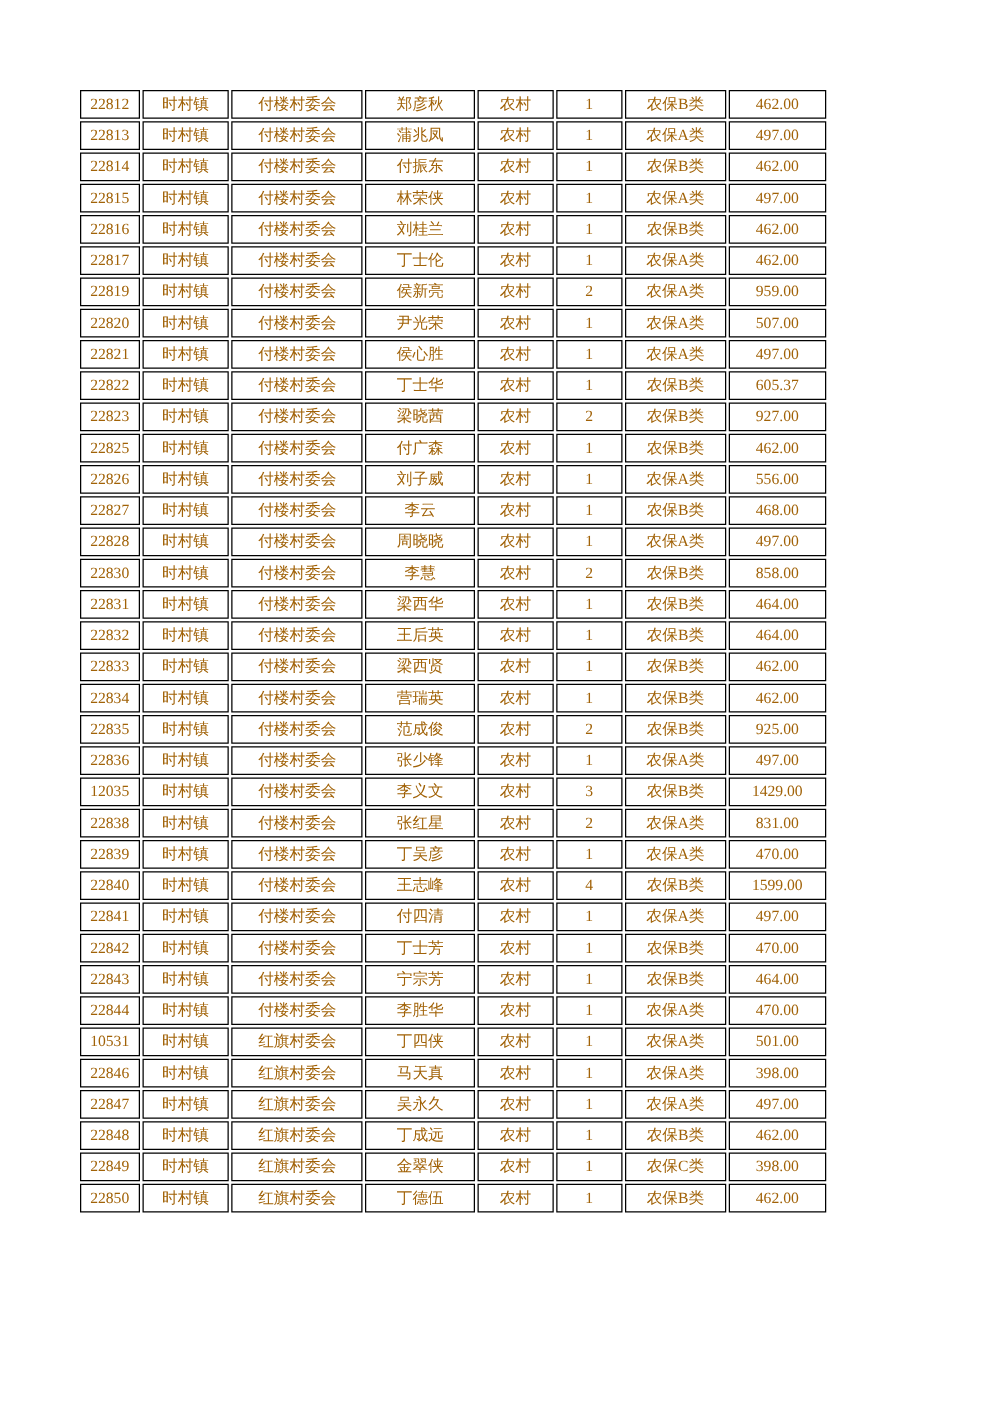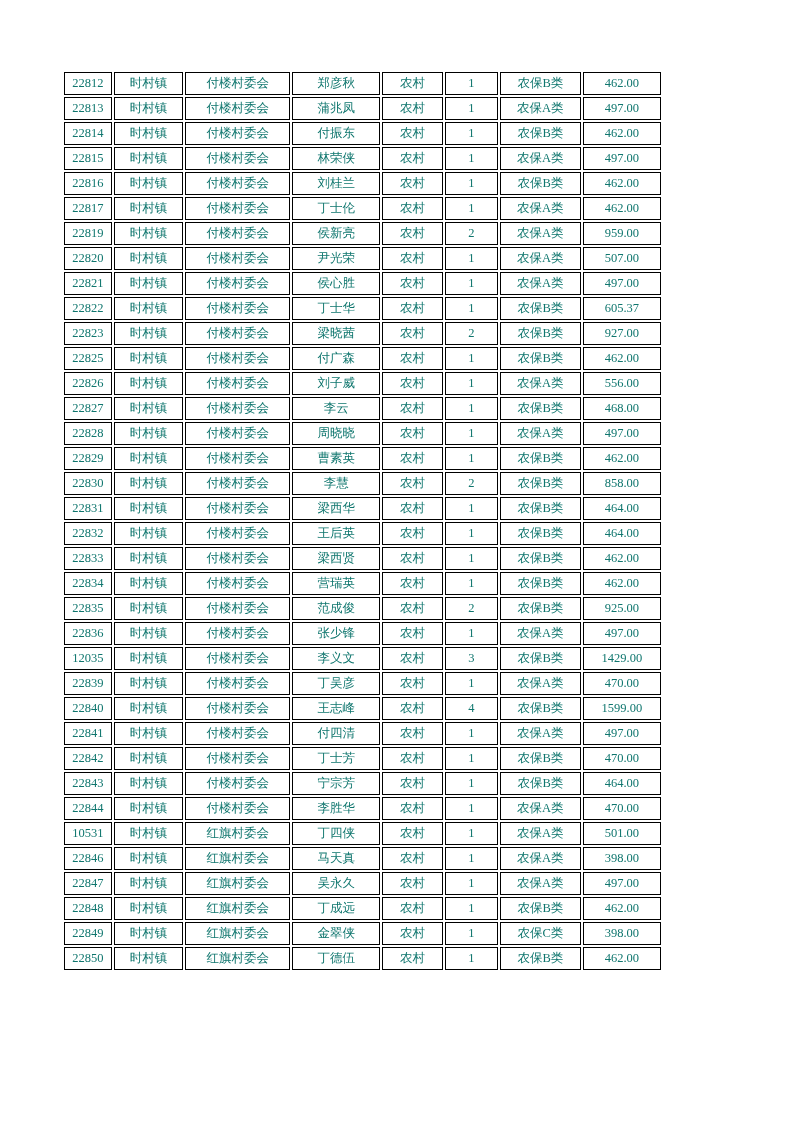--- a/index.html
+++ b/index.html
@@ -2,21 +2,21 @@
 <html><head>
 <meta charset="utf-8">
 <style>
   html, body { margin: 0; padding: 0; }
   .page {
     position: relative;
     width: 663px;
     height: 1122px;
     background: #ffffff;
     font-family: "Liberation Serif", "DejaVu Serif", serif;
-    color: #0f766e;
+    color: #a16207;
     overflow: hidden;
   }
   table.data-table {
     position: absolute;
     left: 62px;
     top: 70px;
     border-collapse: separate;
     border-spacing: 2px;
     table-layout: fixed;
   }
@@ -192,30 +192,20 @@
           <td>22828</td>
           <td>时村镇</td>
           <td>付楼村委会</td>
           <td>周晓晓</td>
           <td>农村</td>
           <td>1</td>
           <td>农保A类</td>
           <td>497.00</td>
         </tr>
         <tr>
-          <td>22829</td>
-          <td>时村镇</td>
-          <td>付楼村委会</td>
-          <td>曹素英</td>
-          <td>农村</td>
-          <td>1</td>
-          <td>农保B类</td>
-          <td>462.00</td>
-        </tr>
-        <tr>
           <td>22830</td>
           <td>时村镇</td>
           <td>付楼村委会</td>
           <td>李慧</td>
           <td>农村</td>
           <td>2</td>
           <td>农保B类</td>
           <td>858.00</td>
         </tr>
         <tr>
@@ -280,20 +270,30 @@
         </tr>
         <tr>
           <td>12035</td>
           <td>时村镇</td>
           <td>付楼村委会</td>
           <td>李义文</td>
           <td>农村</td>
           <td>3</td>
           <td>农保B类</td>
           <td>1429.00</td>
+        </tr>
+        <tr>
+          <td>22838</td>
+          <td>时村镇</td>
+          <td>付楼村委会</td>
+          <td>张红星</td>
+          <td>农村</td>
+          <td>2</td>
+          <td>农保A类</td>
+          <td>831.00</td>
         </tr>
         <tr>
           <td>22839</td>
           <td>时村镇</td>
           <td>付楼村委会</td>
           <td>丁吴彦</td>
           <td>农村</td>
           <td>1</td>
           <td>农保A类</td>
           <td>470.00</td>

